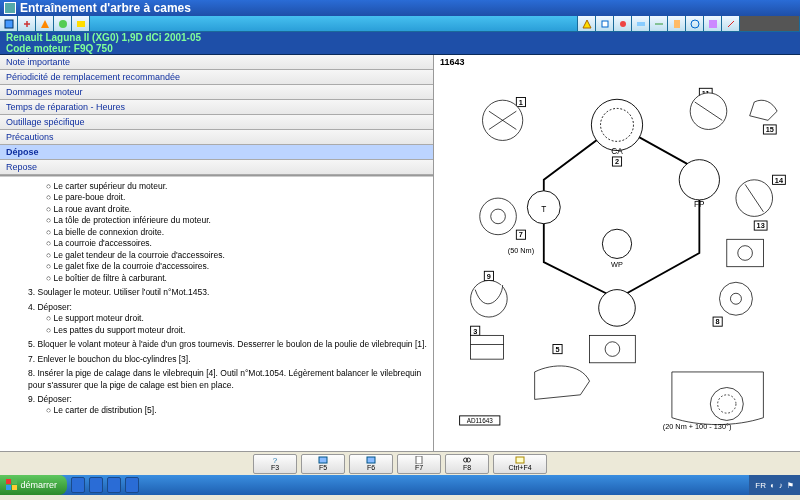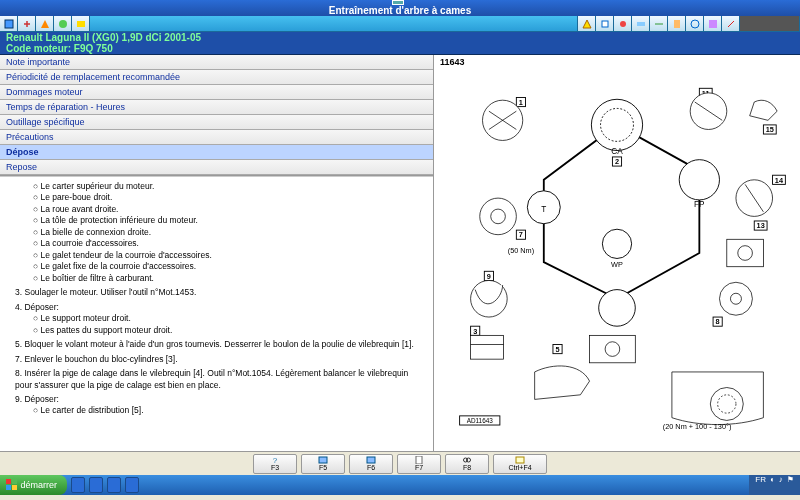--- a/index.html
+++ b/index.html
@@ -1,43 +1,43 @@
 <!DOCTYPE html>
 <html><head>
 <meta charset="utf-8">
 <style>
   * { box-sizing: border-box; margin: 0; padding: 0; }
   html, body { width: 800px; height: 500px; font-family: Arial, sans-serif; font-size: 9px; overflow: hidden; background: #ece9d8; }
-  .titlebar { height: 16px; background: linear-gradient(#2a6cd6,#1e4fa8); color: #fff; display: flex; align-items: center; padding: 0 4px; font-size: 10px; font-weight: bold; flex-direction: column; }
+  .titlebar { height: 16px; background: linear-gradient(#2a6cd6,#1e4fa8); color: #fff; display: flex; align-items: center; padding: 0 4px; font-size: 12px; font-weight: bold; }
   .titlebar .ico { width: 12px; height: 12px; background:#5aa; margin-right:4px; border:1px solid #fff; }
   .toolbar { height: 16px; background: linear-gradient(#46c0f0,#2a9ed8); display: flex; align-items: stretch; border-bottom:1px solid #1a6a9a; }
   .toolbar .cell { height:100%; display:flex; align-items:center; justify-content:center; border-right:1px solid #1a6a9a; color:#fff; font-size:8px; }
   .toolbar .iconcell { width:18px; background: linear-gradient(#f0f8ff,#c0e0f0); color:#2a6a9a; }
   .toolbar .iconcell svg { width:10px; height:10px; }
   .header { background:#1e4fa8; color:#7fff9a; font-weight:bold; padding:0 6px; font-size:10px; border-bottom:1px solid #0a2a5a; }
   .header span { display:block; }
   .main { display:flex; height: calc(100% - 16px - 16px - 28px - 24px - 20px); }
   .left { width: 434px; border-right:1px solid #999; display:flex; flex-direction:column; background:#fef9c3; }
   .navlist { border-bottom:1px solid #999; }
   .navitem { border-bottom:1px solid #aaa; background:linear-gradient(#f6f6f6,#e8e8e8); padding:2px 6px; color:#1030a0; cursor:pointer; font-size:9px; }
   .navitem.active { background:#bcd4ff; font-weight:bold; }
-  .content { flex:1; overflow-y:scroll; background:#fff; padding:4px 6px 4px 15px; border-top:1px solid #ccc; font-size:8.5px; line-height:1.35; }
+  .content { flex:1; overflow-y:scroll; background:#fff; padding:4px 6px 4px 28px; border-top:1px solid #ccc; font-size:8.5px; line-height:1.35; }
   .content ul { list-style: none; margin-left: 18px; }
   .content ul li::before { content:"○ "; color:#333; }
   .content .numitem { margin-top:3px; }
   .right { flex:1; background:#fff; position:relative; }
   .diagnum { position:absolute; top:2px; left:6px; font-weight:bold; font-size:9px; }
   .diagram { width:100%; height:100%; }
   .fnbar { height:24px; background:#ece9d8; border-top:1px solid #999; display:flex; align-items:center; justify-content:center; gap:4px; }
   .fnbtn { width:44px; height:20px; background:linear-gradient(#fdfdfd,#e0e0e0); border:1px solid #999; border-radius:2px; display:flex; flex-direction:column; align-items:center; justify-content:center; font-size:7px; cursor:pointer; }
   .fnbtn svg { width:10px; height:8px; }
   .taskbar { height:20px; background:linear-gradient(#3a8ee0,#1e5fb0); display:flex; align-items:center; font-size:9px; color:#fff; }
   .startbtn { height:100%; padding:0 10px 0 6px; background:linear-gradient(#5fc75f,#2a8a2a); display:flex; align-items:center; font-weight:normal; border-radius:0 8px 8px 0; }
   .taskbar .task { margin-left:4px; height:16px; padding:0 6px; background:#2a6cd6; border:1px solid #1a4a8a; display:flex; align-items:center; border-radius:2px; }
-  .tray { margin-left:auto; height:100%; background:#2a5a9a; display:flex; padding:0 6px; gap:4px; font-size:8px; }
+  .tray { margin-left:auto; height:100%; background:#2a5a9a; display:flex; align-items:center; padding:0 6px; gap:4px; font-size:8px; }
   ::-webkit-scrollbar { width:14px; }
   ::-webkit-scrollbar-track { background:#eee; }
   ::-webkit-scrollbar-thumb { background:linear-gradient(#c0d8f0,#90b0d0); border:1px solid #6a8ab0; }
 </style>
 </head>
 <body>
 
 <div class="titlebar">
   <div class="ico"></div>
   <span>Entraînement d'arbre à cames</span>

